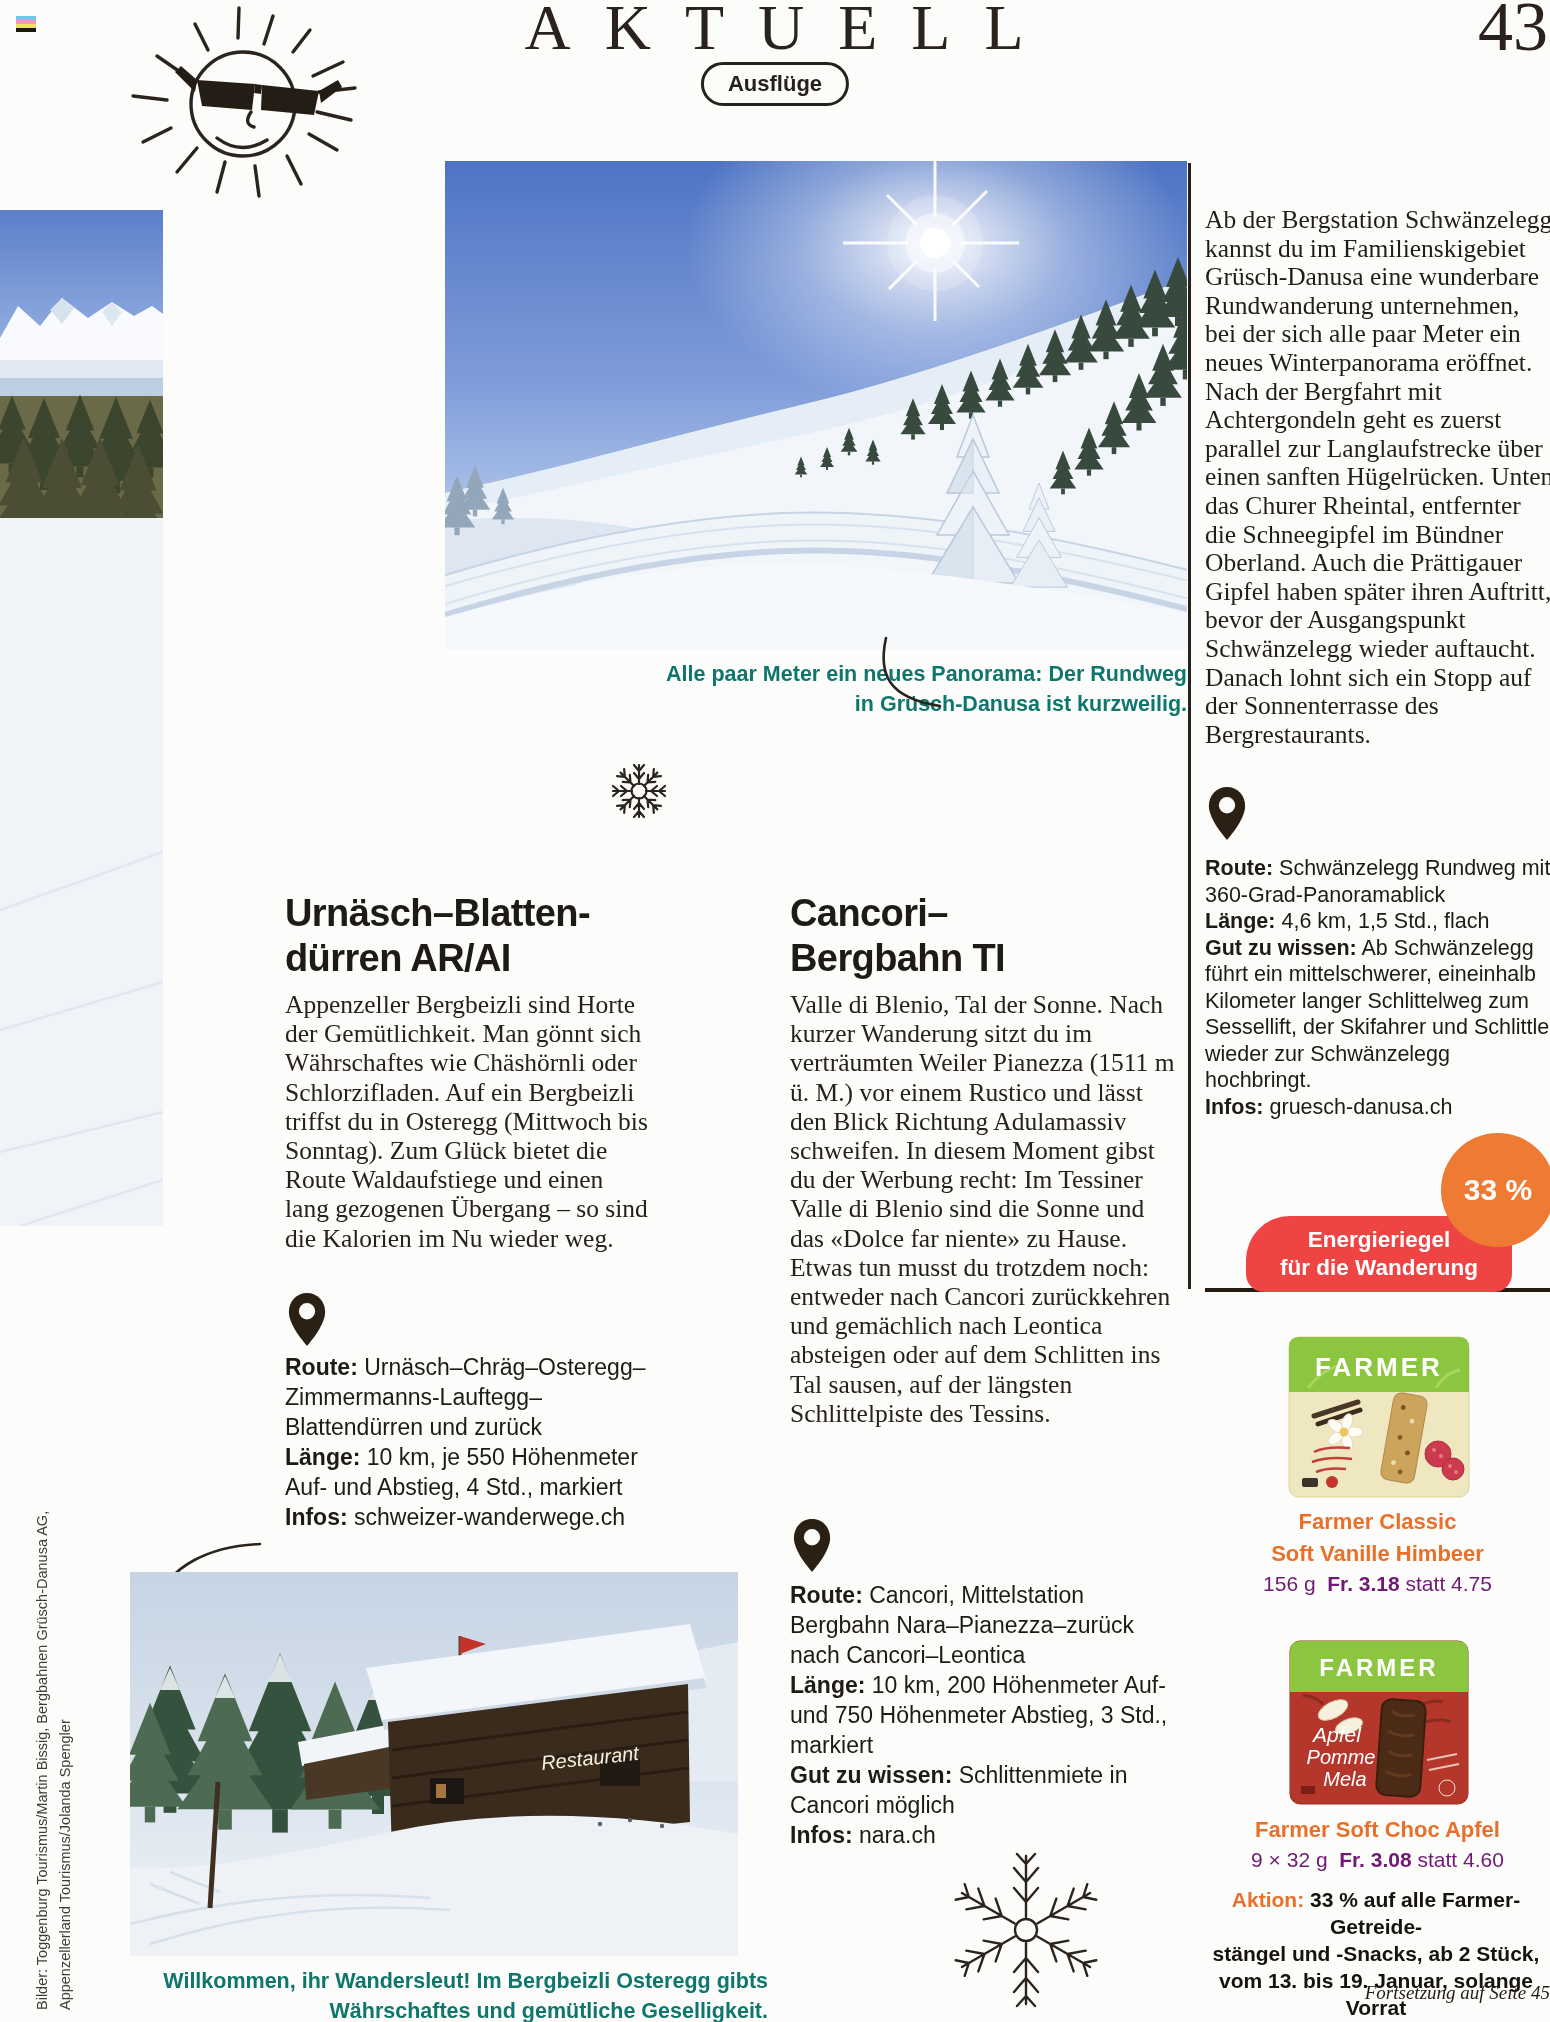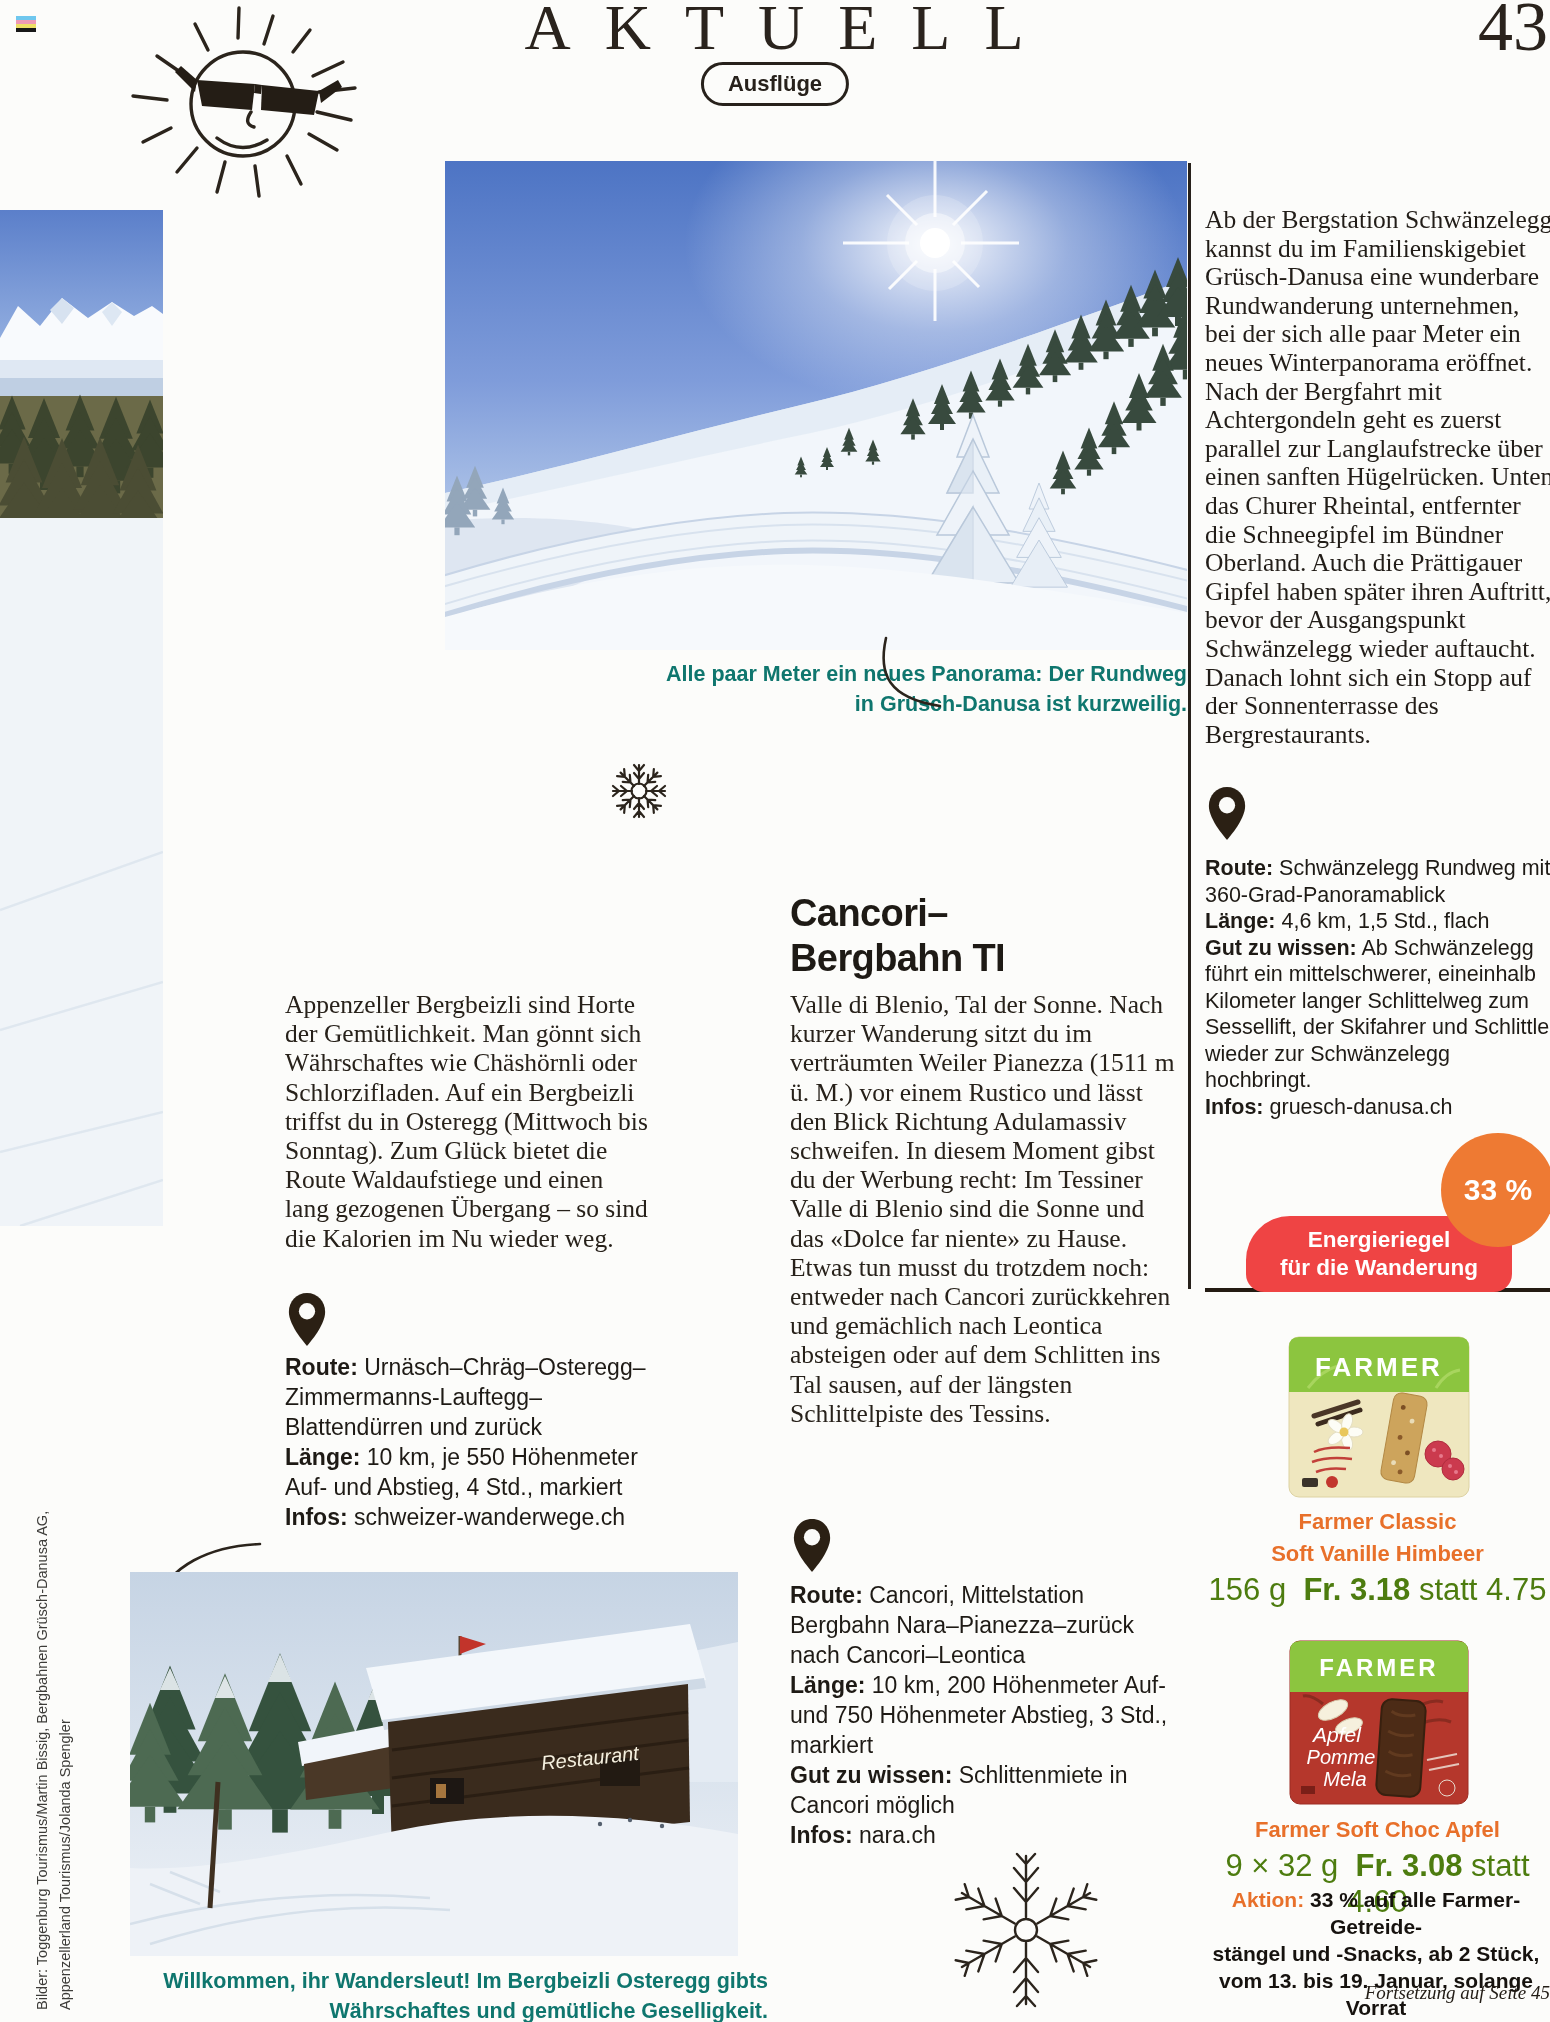--- a/index.html
+++ b/index.html
@@ -19,21 +19,21 @@
   .b3{font-size:25.5px;line-height:28.6px}
   .details{font-size:23px;line-height:30px;color:#1e1a15}
   .details p{margin:0}
   .details .lb{font-weight:700}
   .d3{font-size:21.5px;line-height:26.5px}
   .vrule{width:3px;background:#27211b}
   .hrule{height:4px;background:#241b12}
   .badge{border-radius:50%;display:flex;align-items:center;justify-content:center;font-weight:700;font-size:30px;color:#fff;background:#ee7a33;z-index:6}
   .banner{background:#ef4444;border-radius:44px 18px 18px 18px;color:#fff;font-weight:700;font-size:22.5px;line-height:28px;display:flex;flex-direction:column;align-items:center;justify-content:center;text-align:center;z-index:5}
   .prodname{color:#e8702a;font-weight:700;font-size:22px;line-height:32px;text-align:center}
-  .price{font-size:31px;text-align:center;color:#4d7c0f}
+  .price{font-size:21px;text-align:center;color:#701a75}
   .price .qty{font-weight:400}
   .price .pr{font-weight:700}
   .price .st{font-weight:400}
   .aktion{font-size:21px;line-height:27px;font-weight:700;text-align:center;color:#16120e}
   .aktion .lb{color:#e8702a}
   .cont{font-style:italic;font-size:19px;color:#221c15;text-align:right}
   .credits{font-size:14.5px;color:#3d3c39;white-space:nowrap;transform:rotate(-90deg);transform-origin:0 0}
 </style>
 </head>
 <body>
@@ -241,20 +241,24 @@
       <use href="#sfarm" transform="translate(33,33) rotate(45)"></use>
       <use href="#sfarm" transform="translate(33,33) rotate(90)"></use>
       <use href="#sfarm" transform="translate(33,33) rotate(135)"></use>
       <use href="#sfarm" transform="translate(33,33) rotate(180)"></use>
       <use href="#sfarm" transform="translate(33,33) rotate(225)"></use>
       <use href="#sfarm" transform="translate(33,33) rotate(270)"></use>
       <use href="#sfarm" transform="translate(33,33) rotate(315)"></use>
     </g>
   </svg>
 
+  <div class="abs sans h2" style="left:285px;top:891px;width:372px">
+    <div>Urnäsch–Blatten-</div>
+    <div>dürren AR/AI</div>
+  </div>
   <div class="abs serif body" style="left:285px;top:990px;width:364px">Appenzeller Bergbeizli sind Horte der Gemütlichkeit. Man gönnt sich Währschaftes wie Chäshörnli oder Schlorzifladen. Auf ein Bergbeizli triffst du in Osteregg (Mittwoch bis Sonntag). Zum Glück bietet die Route Waldaufstiege und einen lang gezogenen Übergang – so sind die Kalorien im Nu wieder weg.</div>
   <svg class="abs" style="left:287px;top:1292px" width="40" height="55" viewBox="0 0 36 50">
       <use href="#pin"></use>
     </svg>
   <div class="abs sans details" style="left:285px;top:1352px;width:372px">
     <p><span class="lb">Route:</span> <span>Urnäsch–Chräg–Osteregg–Zimmermanns-Lauftegg–Blattendürren und zurück</span></p>
     <p><span class="lb">Länge:</span> <span>10 km, je 550 Höhenmeter Auf- und Abstieg, 4 Std., markiert</span></p>
     <p><span class="lb">Infos:</span> <span>schweizer-wanderwege.ch</span></p>
   </div>
 

